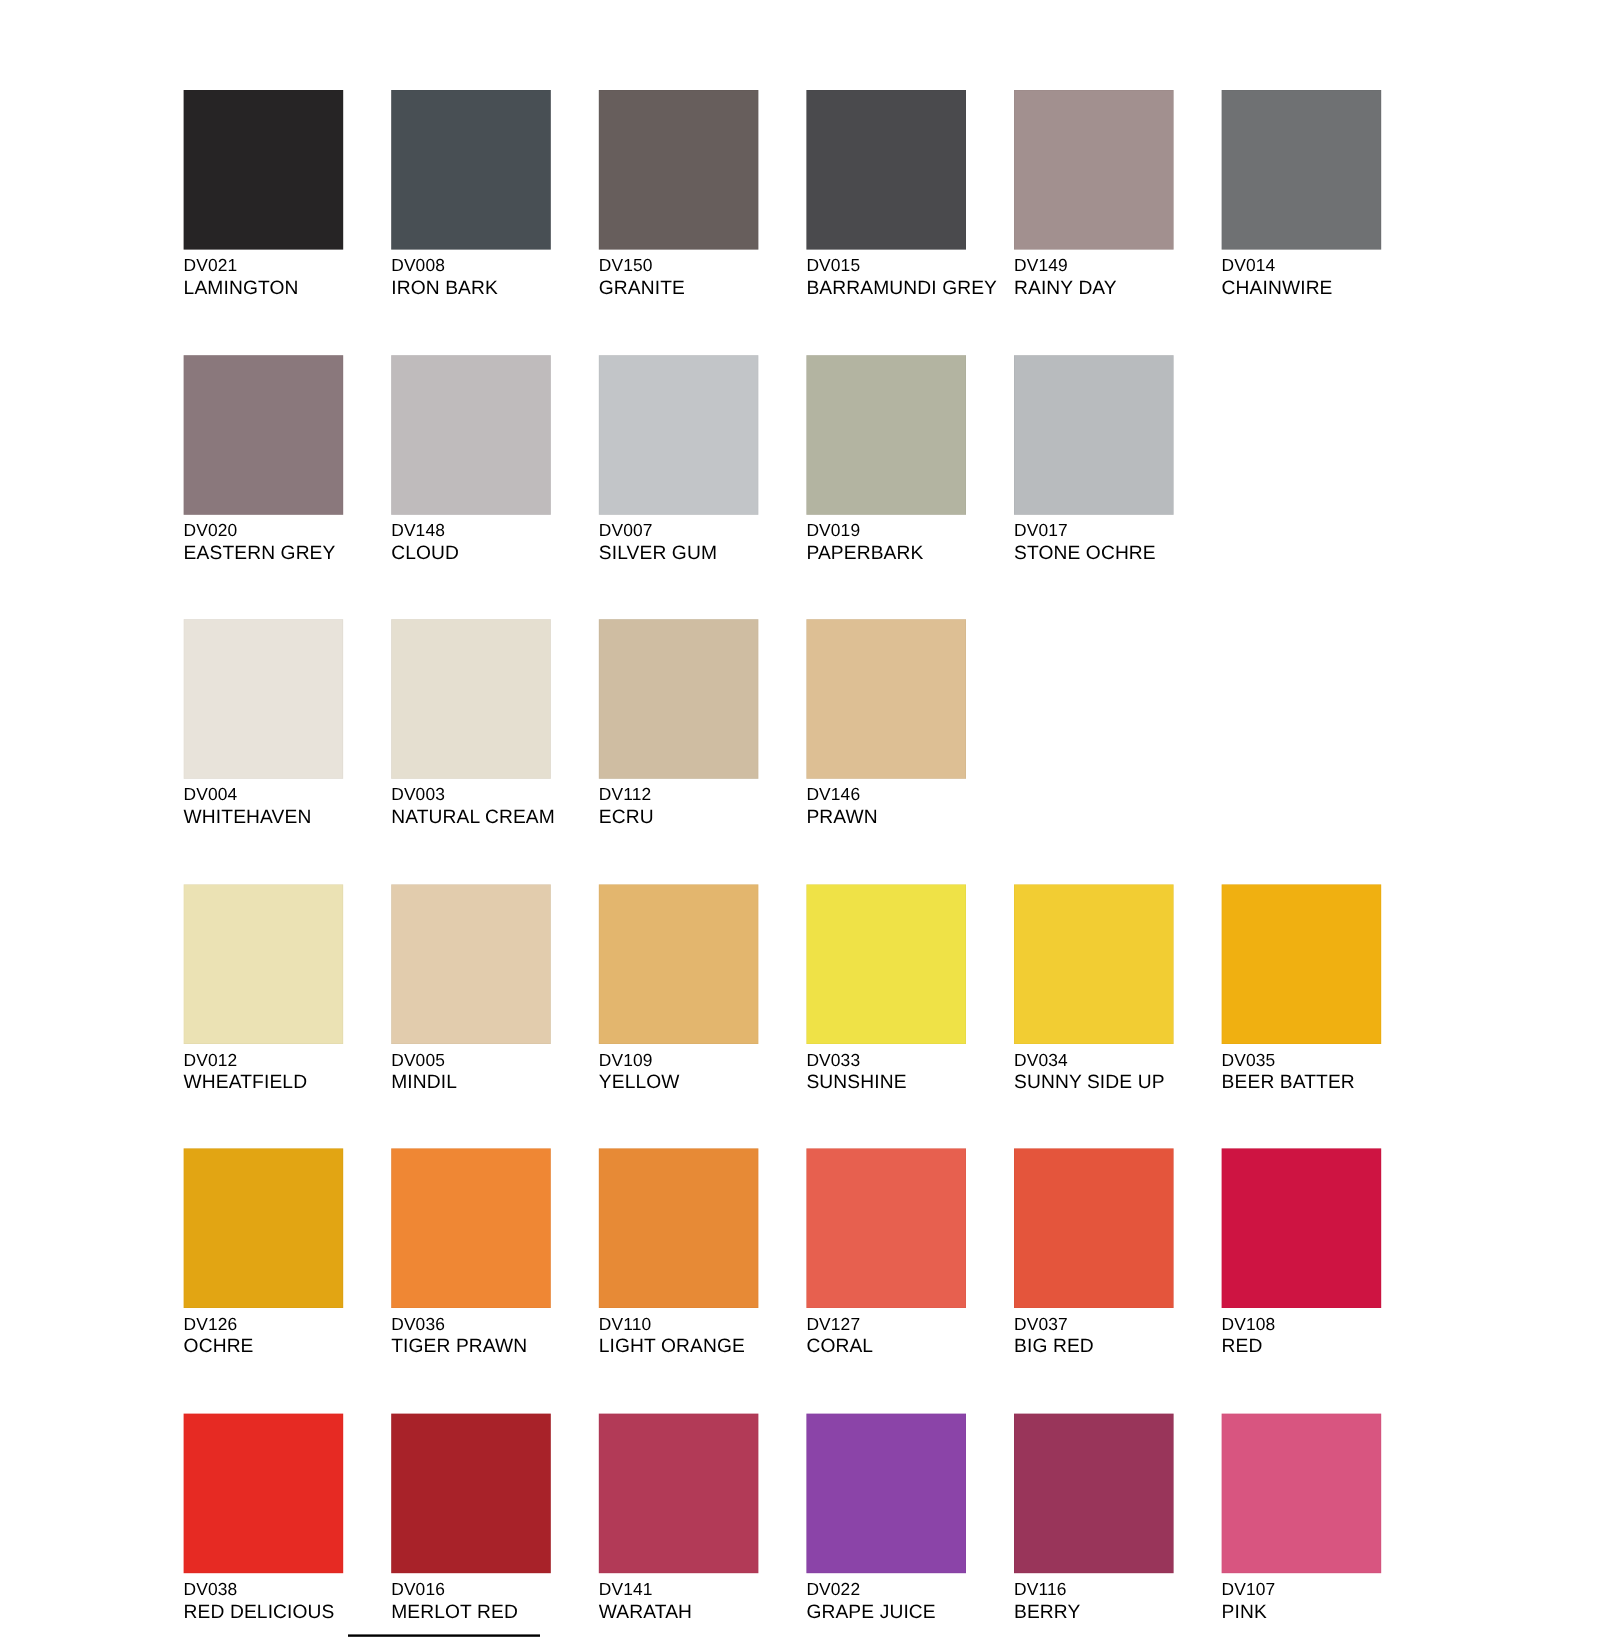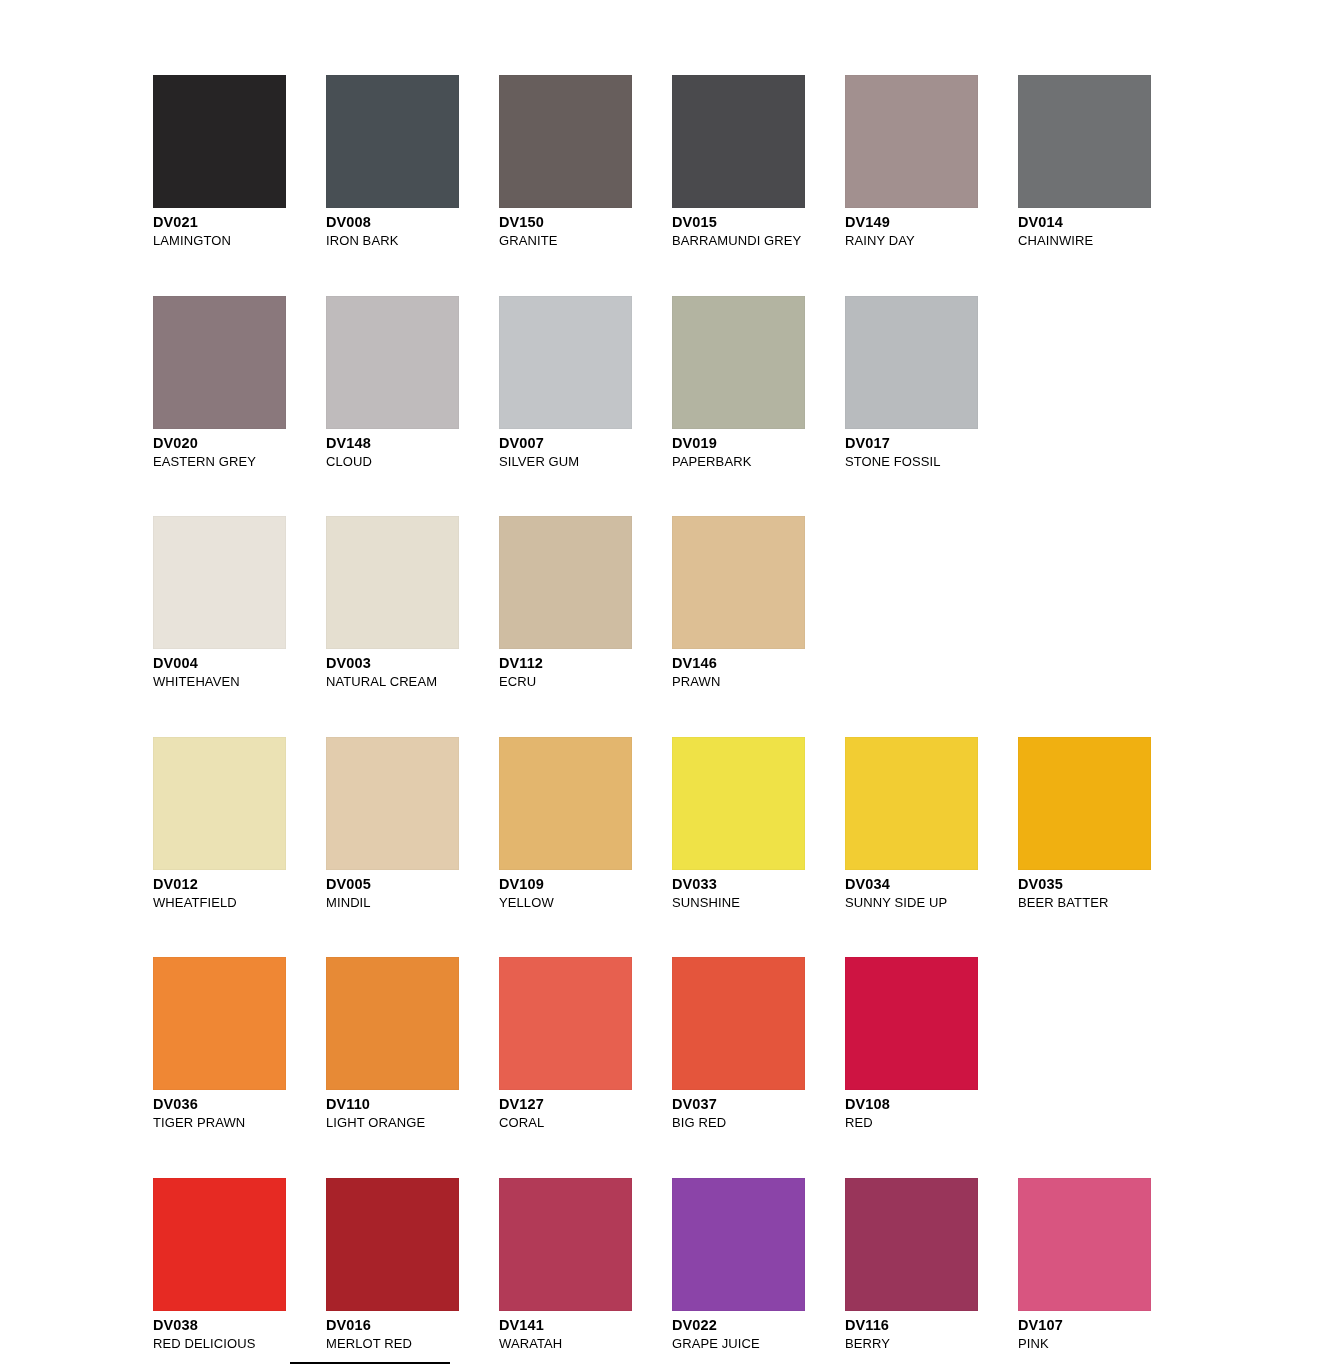--- a/index.html
+++ b/index.html
@@ -37,28 +37,28 @@
     margin-right: 15px;
   }
   .swatch-chip {
     width: 133px;
     height: 133px;
     display: block;
     box-shadow: 0 0 0 0.5px rgba(0,0,0,0.05) inset;
   }
   .swatch-code {
     font-size: 14.5px;
-    font-weight: bold;
+    font-weight: normal;
     line-height: 19px;
     letter-spacing: 0.1px;
     margin-top: 5px;
     white-space: nowrap;
   }
   .swatch-label {
-    font-size: 13px;
+    font-size: 16px;
     font-weight: normal;
     line-height: 18px;
     letter-spacing: 0.1px;
     white-space: nowrap;
   }
   #footer-rule {
     position: absolute;
     left: 290px;
     top: 1362px;
     width: 160px;
@@ -119,21 +119,21 @@
         <div class="swatch-label">SILVER GUM</div>
       </div>
       <div class="swatch-cell">
         <div class="swatch-chip" style="background: rgb(179, 180, 161);"></div>
         <div class="swatch-code">DV019</div>
         <div class="swatch-label">PAPERBARK</div>
       </div>
       <div class="swatch-cell">
         <div class="swatch-chip" style="background: rgb(184, 187, 190);"></div>
         <div class="swatch-code">DV017</div>
-        <div class="swatch-label">STONE FOSSIL</div>
+        <div class="swatch-label">STONE OCHRE</div>
       </div>
     </div>
     <div class="swatch-row">
       <div class="swatch-cell">
         <div class="swatch-chip" style="background: rgb(232, 227, 218);"></div>
         <div class="swatch-code">DV004</div>
         <div class="swatch-label">WHITEHAVEN</div>
       </div>
       <div class="swatch-cell">
         <div class="swatch-chip" style="background: rgb(229, 223, 208);"></div>
@@ -177,20 +177,25 @@
         <div class="swatch-code">DV034</div>
         <div class="swatch-label">SUNNY SIDE UP</div>
       </div>
       <div class="swatch-cell">
         <div class="swatch-chip" style="background: rgb(240, 176, 17);"></div>
         <div class="swatch-code">DV035</div>
         <div class="swatch-label">BEER BATTER</div>
       </div>
     </div>
     <div class="swatch-row">
+      <div class="swatch-cell">
+        <div class="swatch-chip" style="background: rgb(226, 165, 19);"></div>
+        <div class="swatch-code">DV126</div>
+        <div class="swatch-label">OCHRE</div>
+      </div>
       <div class="swatch-cell">
         <div class="swatch-chip" style="background: rgb(239, 135, 52);"></div>
         <div class="swatch-code">DV036</div>
         <div class="swatch-label">TIGER PRAWN</div>
       </div>
       <div class="swatch-cell">
         <div class="swatch-chip" style="background: rgb(231, 138, 54);"></div>
         <div class="swatch-code">DV110</div>
         <div class="swatch-label">LIGHT ORANGE</div>
       </div>

